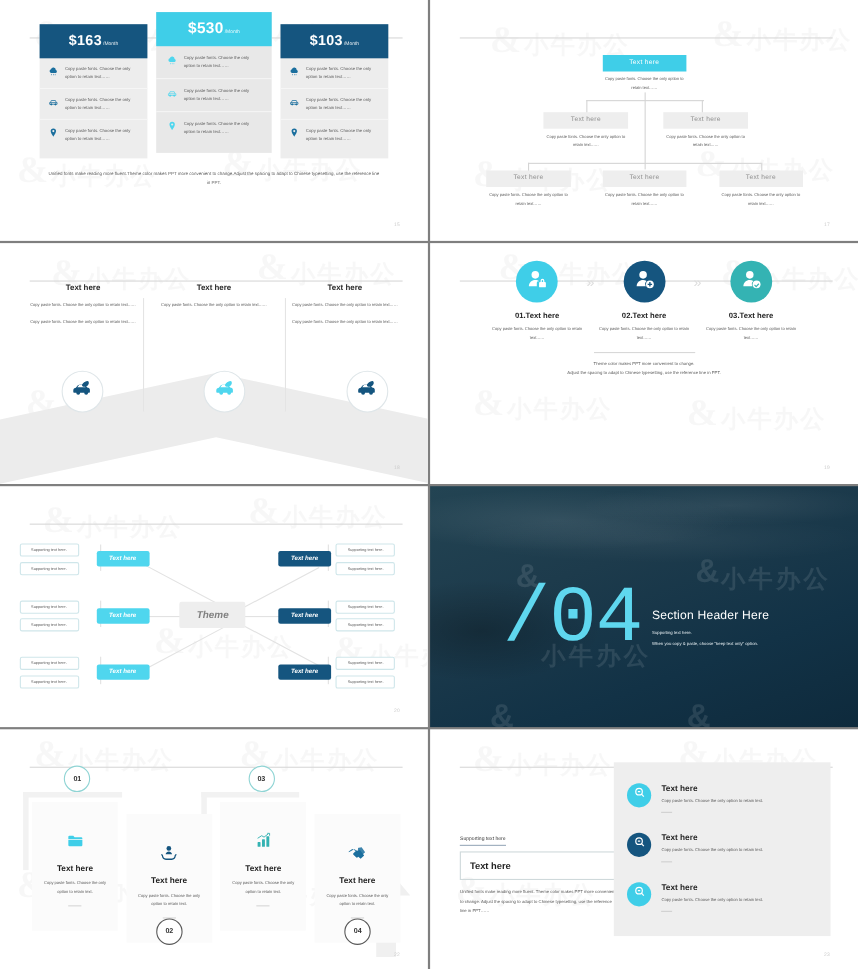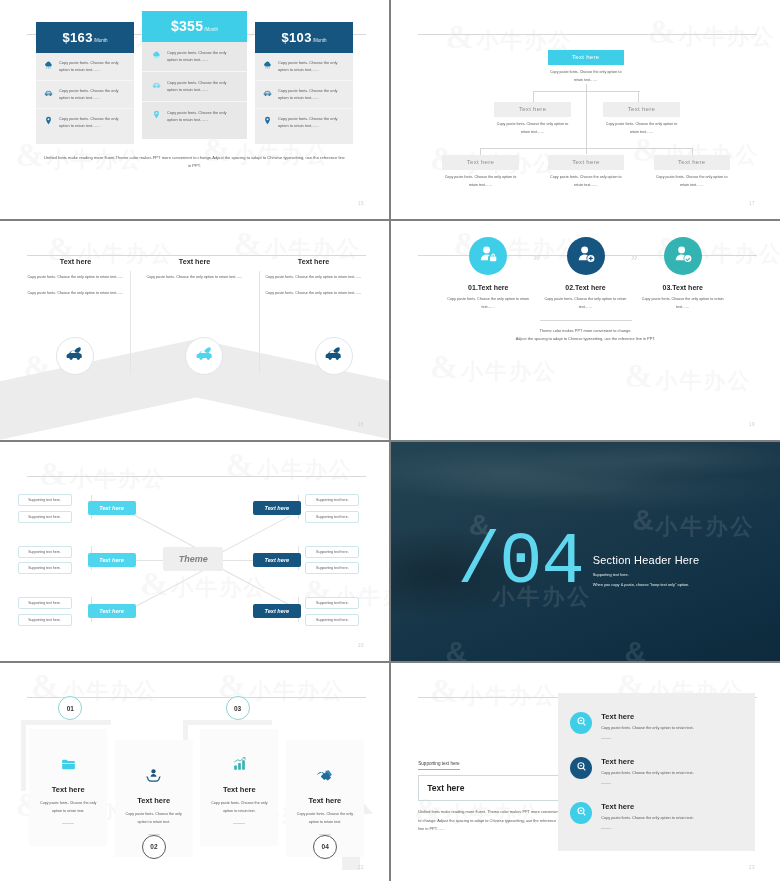--- a/index.html
+++ b/index.html
@@ -214,21 +214,21 @@
                 <svg width="9" height="9" viewBox="0 0 24 24" fill="#1b6f9e">
                   <path d="M12 2a6.5 6.5 0 0 0-6.5 6.5C5.5 13.5 12 22 12 22s6.5-8.5 6.5-13.5A6.5 6.5 0 0 0 12 2zm0 9a2.6 2.6 0 1 1 0-5.2 2.6 2.6 0 0 1 0 5.2z"></path>
                 </svg>
               </span>
             <span class="tx">Copy paste fonts. Choose the only option to retain text……</span>
           </div>
         </div>
 
         <div class="pcard mid">
           <div class="phead" style="background:#3fcee8">
-            <span class="amt">$355</span><span class="per">/Month</span>
+            <span class="amt">$530</span><span class="per">/Month</span>
           </div>
           <div class="prow">
             <span class="ic">
                 <svg width="9" height="9" viewBox="0 0 24 24" fill="#4fd6ee">
                   <path d="M18 9.5A6 6 0 0 0 6.3 8 4.6 4.6 0 0 0 7 17h11a4 4 0 0 0 0-7.5z"></path>
                   <rect x="7" y="19" width="1.4" height="3.5" rx=".7"></rect>
                   <rect x="11.3" y="19" width="1.4" height="3.5" rx=".7"></rect>
                   <rect x="15.6" y="19" width="1.4" height="3.5" rx=".7"></rect>
                 </svg>
               </span>

